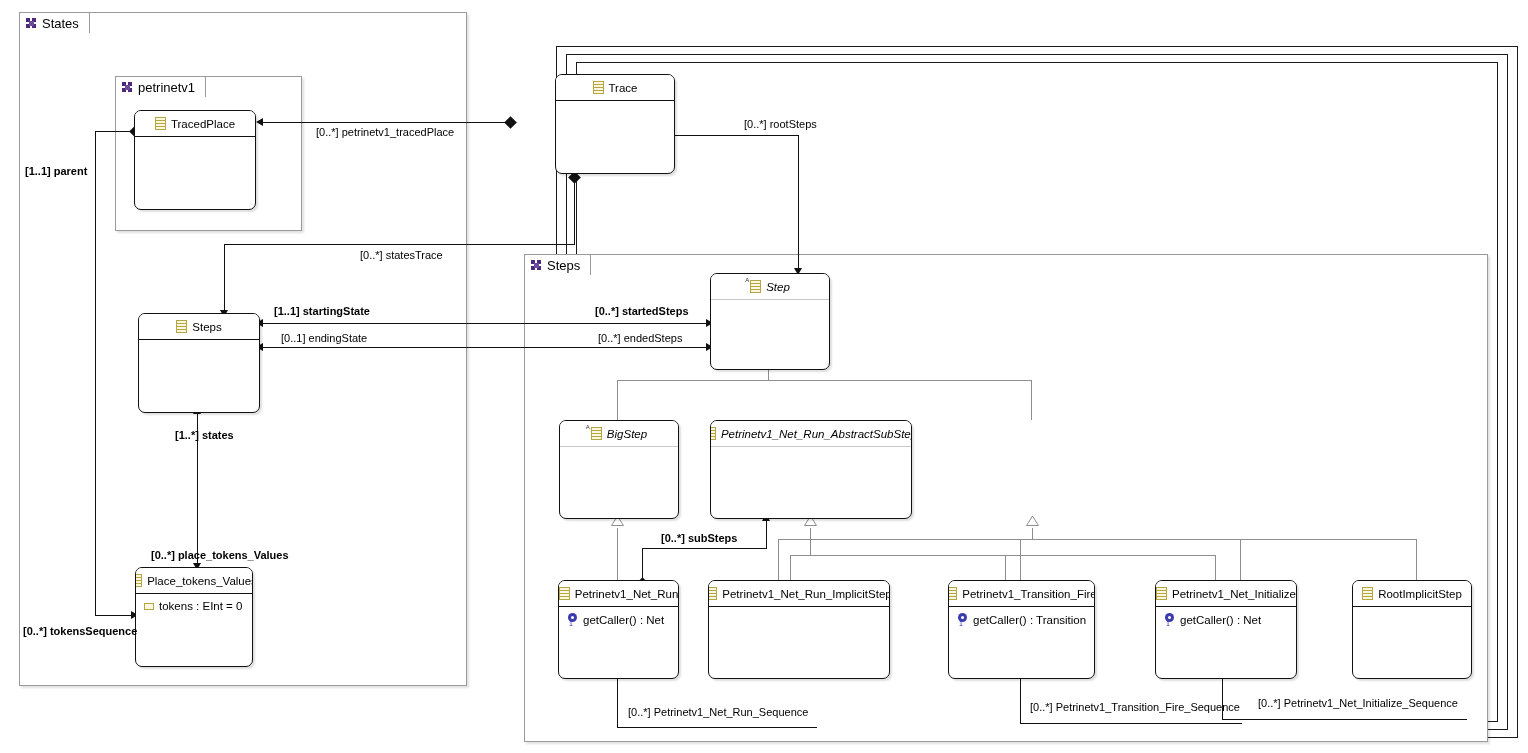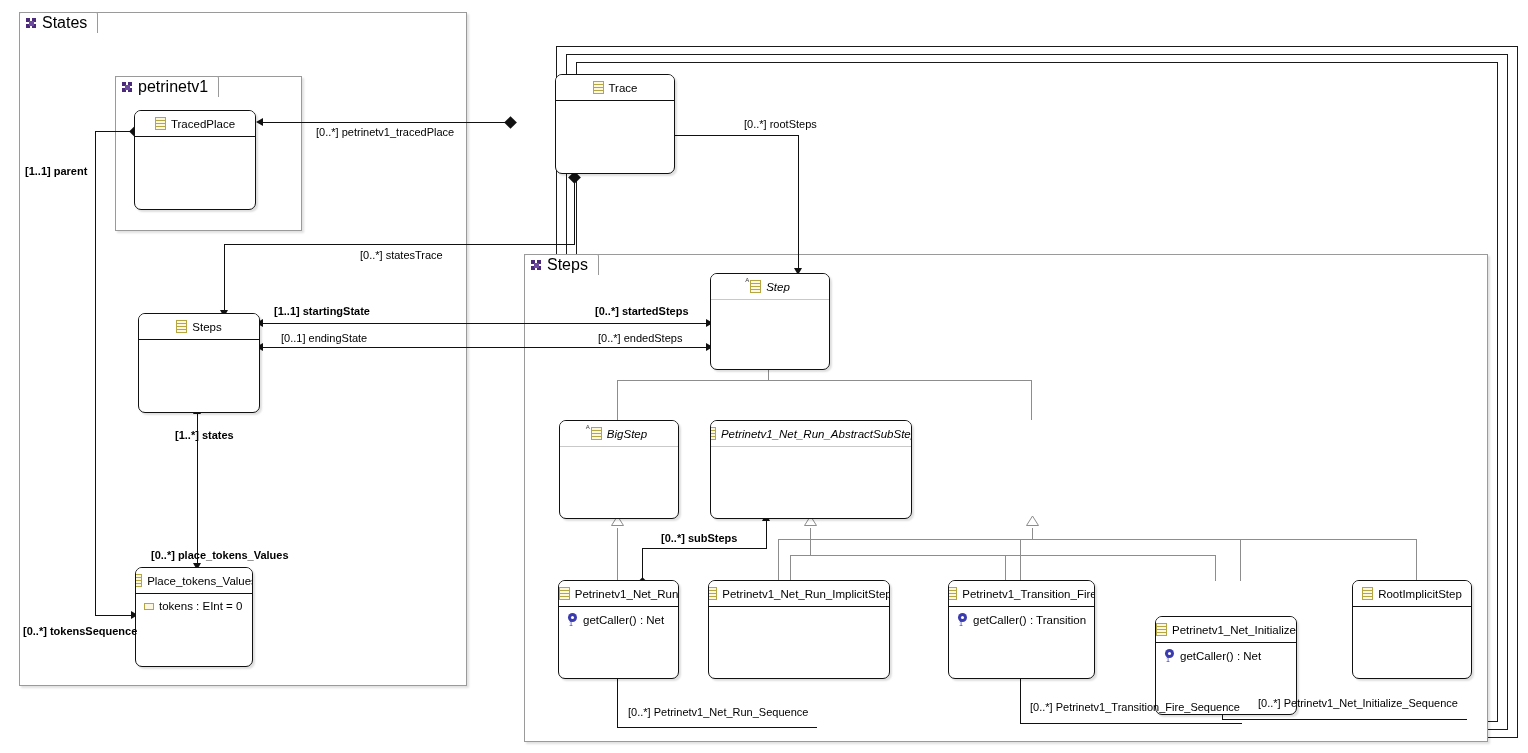--- a/index.html
+++ b/index.html
@@ -3,21 +3,21 @@
 <meta charset="utf-8">
 <style>
   html,body{margin:0;padding:0;background:#ffffff;}
   body{font-family:"Liberation Sans", sans-serif;}
   #canvas{position:relative;width:1528px;height:753px;background:#fff;overflow:hidden;}
 
   
   .pkg{position:absolute;border:1px solid #9a9a9a;background:#fff;box-shadow:2px 2px 2px rgba(0,0,0,.12);}
   .pkg-tab{position:absolute;top:-1px;left:-1px;height:20px;border:1px solid #9a9a9a;
            background:#fff;border-bottom:none;display:flex;align-items:center;gap:5px;
-           padding:0 10px 0 6px;font-size:16px;color:#000;
+           padding:0 10px 0 6px;font-size:13px;color:#000;
            border-top-left-radius:2px;border-top-right-radius:2px;}
   .pkg-tab:after{content:"";position:absolute;right:-1px;top:100%;width:0;height:0;
                  border-top:7px solid #fff;border-right:7px solid transparent;}
   .pkg-ico{width:11px;height:11px;position:relative;flex:0 0 11px;}
   .pkg-ico i{position:absolute;width:4px;height:4px;background:#4b2a7a;}
   .pkg-ico i:nth-child(1){left:0;top:0}
   .pkg-ico i:nth-child(2){left:6px;top:0}
   .pkg-ico i:nth-child(3){left:0;top:6px}
   .pkg-ico i:nth-child(4){left:6px;top:6px}
   .pkg-ico b{position:absolute;left:3px;top:3px;width:5px;height:5px;background:#6d4ca0;}
@@ -369,21 +369,21 @@
       <div class="feat">
         <span class="oico">
             <s></s>
             <em>1</em>
           </span>
         <span>getCaller() : Transition</span>
       </div>
     </div>
   </div>
 
-  <div class="cls" style="left:1155px;top:616px;width:140px;height:97px;">
+  <div class="cls" style="left:1155px;top:580px;width:140px;height:97px;">
     <div class="hdr">
       <span class="eico">
           <s></s>
           <u></u>
           <u></u>
           <u></u>
         </span>
       <span class="nm">Petrinetv1_Net_Initialize</span>
     </div>
     <div class="body">

